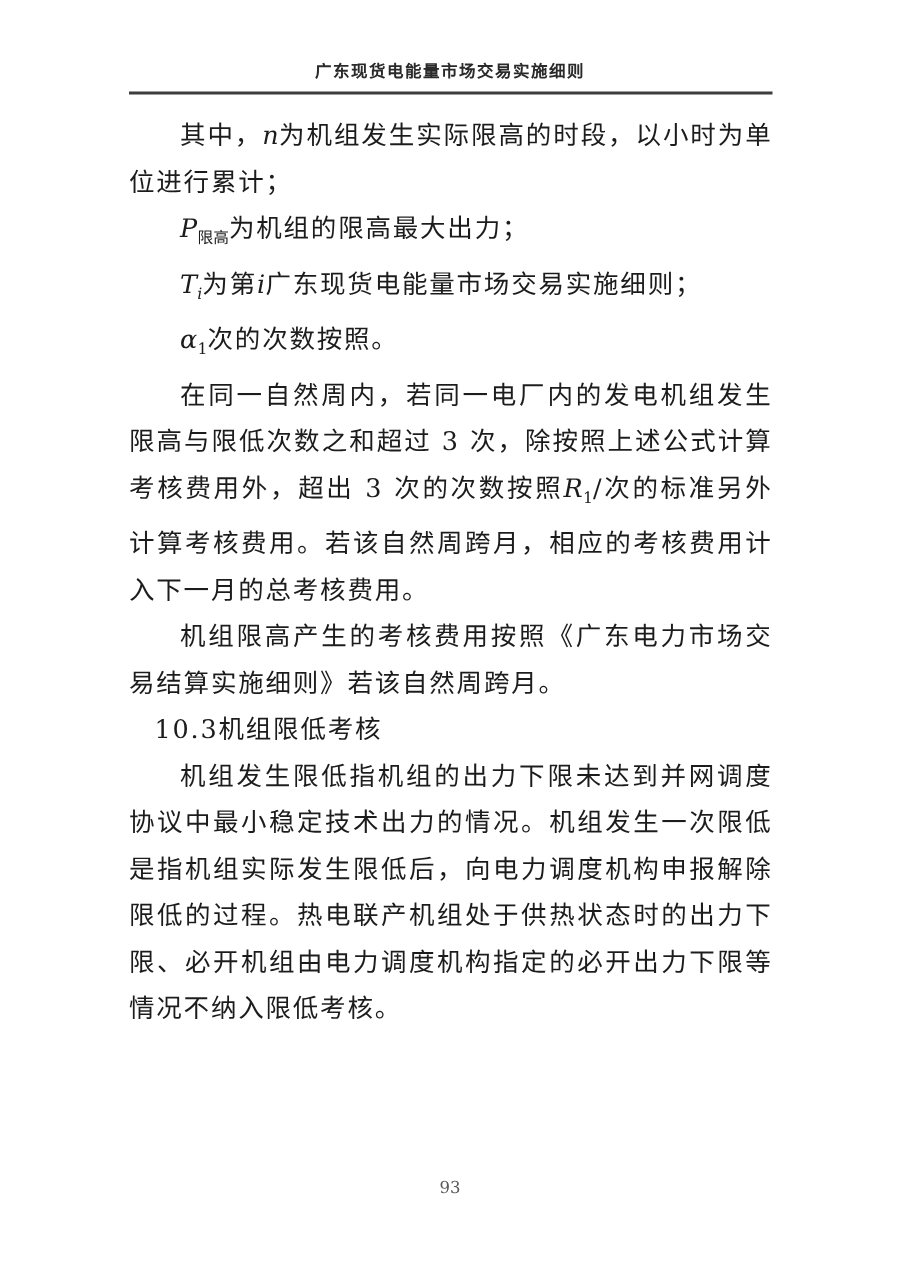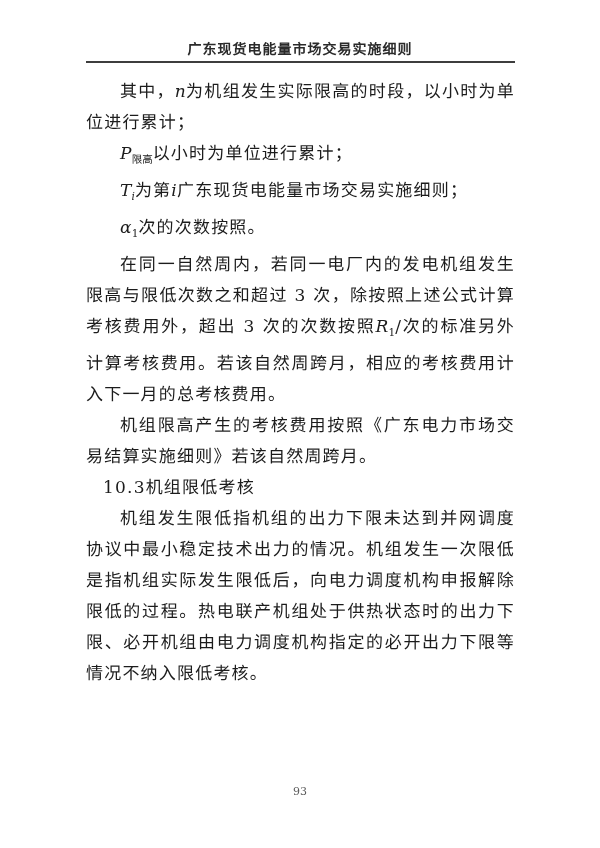--- a/index.html
+++ b/index.html
@@ -14,21 +14,21 @@
     color: #1c1c1c;
   }
   .header {
     position: absolute;
     top: 38px;
     left: 0;
     width: 100%;
     text-align: center;
     font-family: "DejaVu Sans", "Liberation Sans", sans-serif;
     font-weight: bold;
-    font-size: 14px;
+    font-size: 11px;
     letter-spacing: 1px;
     color: #2a2a2a;
   }
   .header-rule {
     position: absolute;
     top: 61px;
     left: 86px;
     width: 429px;
     height: 0;
     border-top: 2px solid #3d3d3d;
@@ -76,21 +76,21 @@
 </style>
 </head>
 <body>
 
 <div class="page">
   <div class="header">广东现货电能量市场交易实施细则</div>
   <div class="header-rule"></div>
 
   <div class="doc-body">
       <p class="para"><span>其中，</span><span class="var">n</span><span>为机组发生实际限高的时段，以小时为单位进行累计；</span></p>
-      <p class="para"><span class="var">P</span><span class="sub">限高</span><span>以小时为单位进行累计；</span></p>
+      <p class="para"><span class="var">P</span><span class="sub">限高</span><span>为机组的限高最大出力；</span></p>
       <p class="para"><span class="var">T</span><span class="var sub">i</span><span>为第</span><span class="var">i</span><span>广东现货电能量市场交易实施细则；</span></p>
       <p class="para"><span class="var">α</span><span class="sub">1</span><span>次的次数按照。</span></p>
       <p class="para"><span>在同一自然周内，若同一电厂内的发电机组发生限高与限低次数之和超过 3 次，除按照上述公式计算考核费用外，超出 3 次的次数按照</span><span class="var">R</span><span class="sub">1</span><span>/次的标准另外计算考核费用。若该自然周跨月，相应的考核费用计入下一月的总考核费用。</span></p>
       <p class="para"><span>机组限高产生的考核费用按照《广东电力市场交易结算实施细则》若该自然周跨月。</span></p>
       <p class="para heading"><span>10.3机组限低考核</span></p>
       <p class="para"><span>机组发生限低指机组的出力下限未达到并网调度协议中最小稳定技术出力的情况。机组发生一次限低是指机组实际发生限低后，向电力调度机构申报解除限低的过程。热电联产机组处于供热状态时的出力下限、必开机组由电力调度机构指定的必开出力下限等情况不纳入限低考核。</span></p>
     </div>
 
   <div class="footer">93</div>
 </div>

